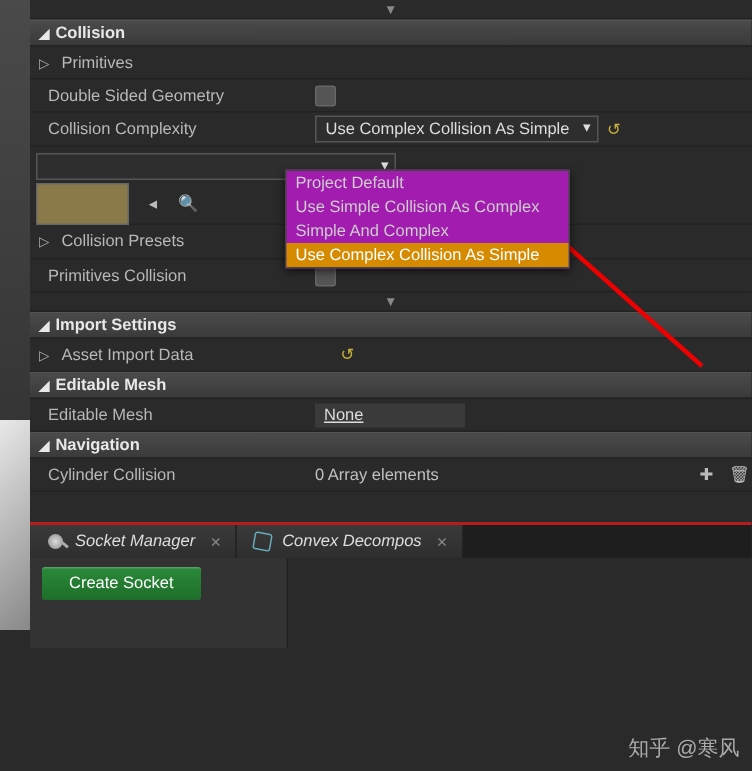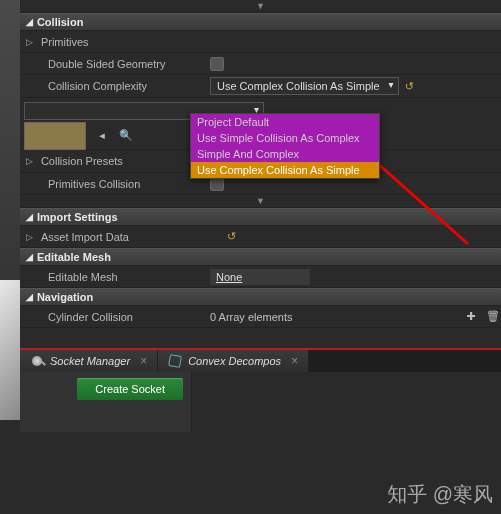--- a/index.html
+++ b/index.html
@@ -3,21 +3,21 @@
 <meta charset="utf-8">
 <style>
 * { margin: 0; padding: 0; box-sizing: border-box; font-family: "Segoe UI", Tahoma, sans-serif; font-size: 11px; }
 body { background: #2a2a2a; color: #c0c0c0; width: 501px; height: 514px; overflow: hidden; position: relative; }
 .bg-gradient { position: absolute; left: 0; top: 280px; width: 20px; height: 140px; background: linear-gradient(135deg, #e8e8e8, #888); }
 .panel { position: absolute; inset: 0; background: #2a2a2a; }
 .section-header { background: linear-gradient(#4a4a4a, #3a3a3a); color: #e8e8e8; padding: 2px 6px; font-weight: bold; display: flex; align-items: center; gap: 4px; border-top: 1px solid #555; border-bottom: 1px solid #222; }
 .section-header .tri { font-size: 9px; }
 .row { display: flex; align-items: center; min-height: 22px; padding: 2px 0; border-bottom: 1px solid #222; }
 .label-col { width: 186px; padding-left: 18px; color: #b8b8b8; }
-.label-col.indent { padding-left: 28px; }
+.label-col.indent { padding-left: 12px; }
 .value-col { flex: 1; padding-left: 4px; display: flex; align-items: center; gap: 6px; }
 .expander { margin-left: 6px; margin-right: 4px; font-size: 9px; cursor: pointer; color: #aaa; }
 .checkbox { width: 14px; height: 14px; background: #555; border: 1px solid #666; border-radius: 2px; display: inline-block; }
 .dropdown { background: #2e2e2e; border: 1px solid #555; padding: 2px 18px 2px 6px; color: #ddd; position: relative; height: 18px; display: inline-flex; align-items: center; min-width: 170px; }
 .dropdown::after { content: "▾"; position: absolute; right: 4px; top: 1px; font-size: 10px; }
 .dropdown.small { min-width: 90px; }
 .reset-arrow { color: #c9b037; font-size: 11px; }
 .dropdown-menu { position: absolute; left: 190px; top: 113px; background: #a21caf; border: 1px solid #444; width: 190px; z-index: 100; box-shadow: 0 2px 6px rgba(0,0,0,0.6); }
 .dropdown-menu .opt { padding: 2px 6px; color: #ccc; cursor: pointer; }
 .dropdown-menu .opt.sel { background: #d68a00; color: #fff; }
@@ -27,24 +27,24 @@
 .expand-bar { text-align: center; padding: 1px 0; color: #888; font-size: 9px; border-bottom: 1px solid #222; cursor: pointer; }
 .tabs-row { display: flex; background: #1e1e1e; border-top: 2px solid #b91c1c; margin-top: 20px; height: 24px; align-items: center; }
 .tab { display: flex; align-items: center; gap: 6px; padding: 0 10px; background: linear-gradient(#3a3a3a, #2e2e2e); border-right: 1px solid #222; color: #ddd; font-style: italic; height: 100%; }
 .tab .tab-icon { width: 14px; height: 14px; display: inline-flex; align-items: center; justify-content: center; }
 .socket-icon { background: radial-gradient(#ddd, #888); border-radius: 50%; width: 10px; height: 10px; position: relative; }
 .socket-icon::after { content: ""; position: absolute; left: 8px; top: 6px; width: 6px; height: 2px; background: #aaa; transform: rotate(40deg); }
 .hex-icon { width: 12px; height: 12px; border: 1px solid #6ab; transform: rotate(10deg); border-radius: 2px; }
 .tab .close { color: #888; cursor: pointer; font-size: 12px; margin-left: 4px; }
 .create-btn { background: linear-gradient(#2a8a3a, #1e6e2a); color: #fff; padding: 5px 18px; display: inline-block; margin: 6px 8px; border-radius: 2px; box-shadow: inset 0 1px 0 rgba(255,255,255,0.2); cursor: pointer; }
 .bottom-panel { display: flex; }
-.socket-panel { width: 172px; background: #333; border-right: 1px solid #222; height: 60px; text-align: right; }
+.socket-panel { width: 172px; background: #333; border-right: 1px solid #222; height: 60px; }
 .convex-panel { flex: 1; background: #2a2a2a; height: 60px; }
 .arrow-annot { position: absolute; left: 358px; top: 152px; width: 120px; height: 100px; pointer-events: none; }
-.watermark { position: absolute; right: 8px; bottom: 6px; color: #aaa; font-size: 20px; font-family: "Microsoft YaHei", sans-serif; }
+.watermark { position: absolute; right: 8px; bottom: 6px; color: #aaa; font-size: 14px; font-family: "Microsoft YaHei", sans-serif; }
 .blank-sidebar { position: absolute; left: 0; top: 0; width: 20px; height: 430px; background: linear-gradient(#4a4a4a, #2a2a2a); }
 .content { position: absolute; left: 20px; right: 0; top: 0; }
 .dd-wide { min-width: 240px; }
 </style>
 </head>
 <body>
 
 <div class="panel">
   <div class="blank-sidebar"></div>
   <div class="bg-gradient"></div>

